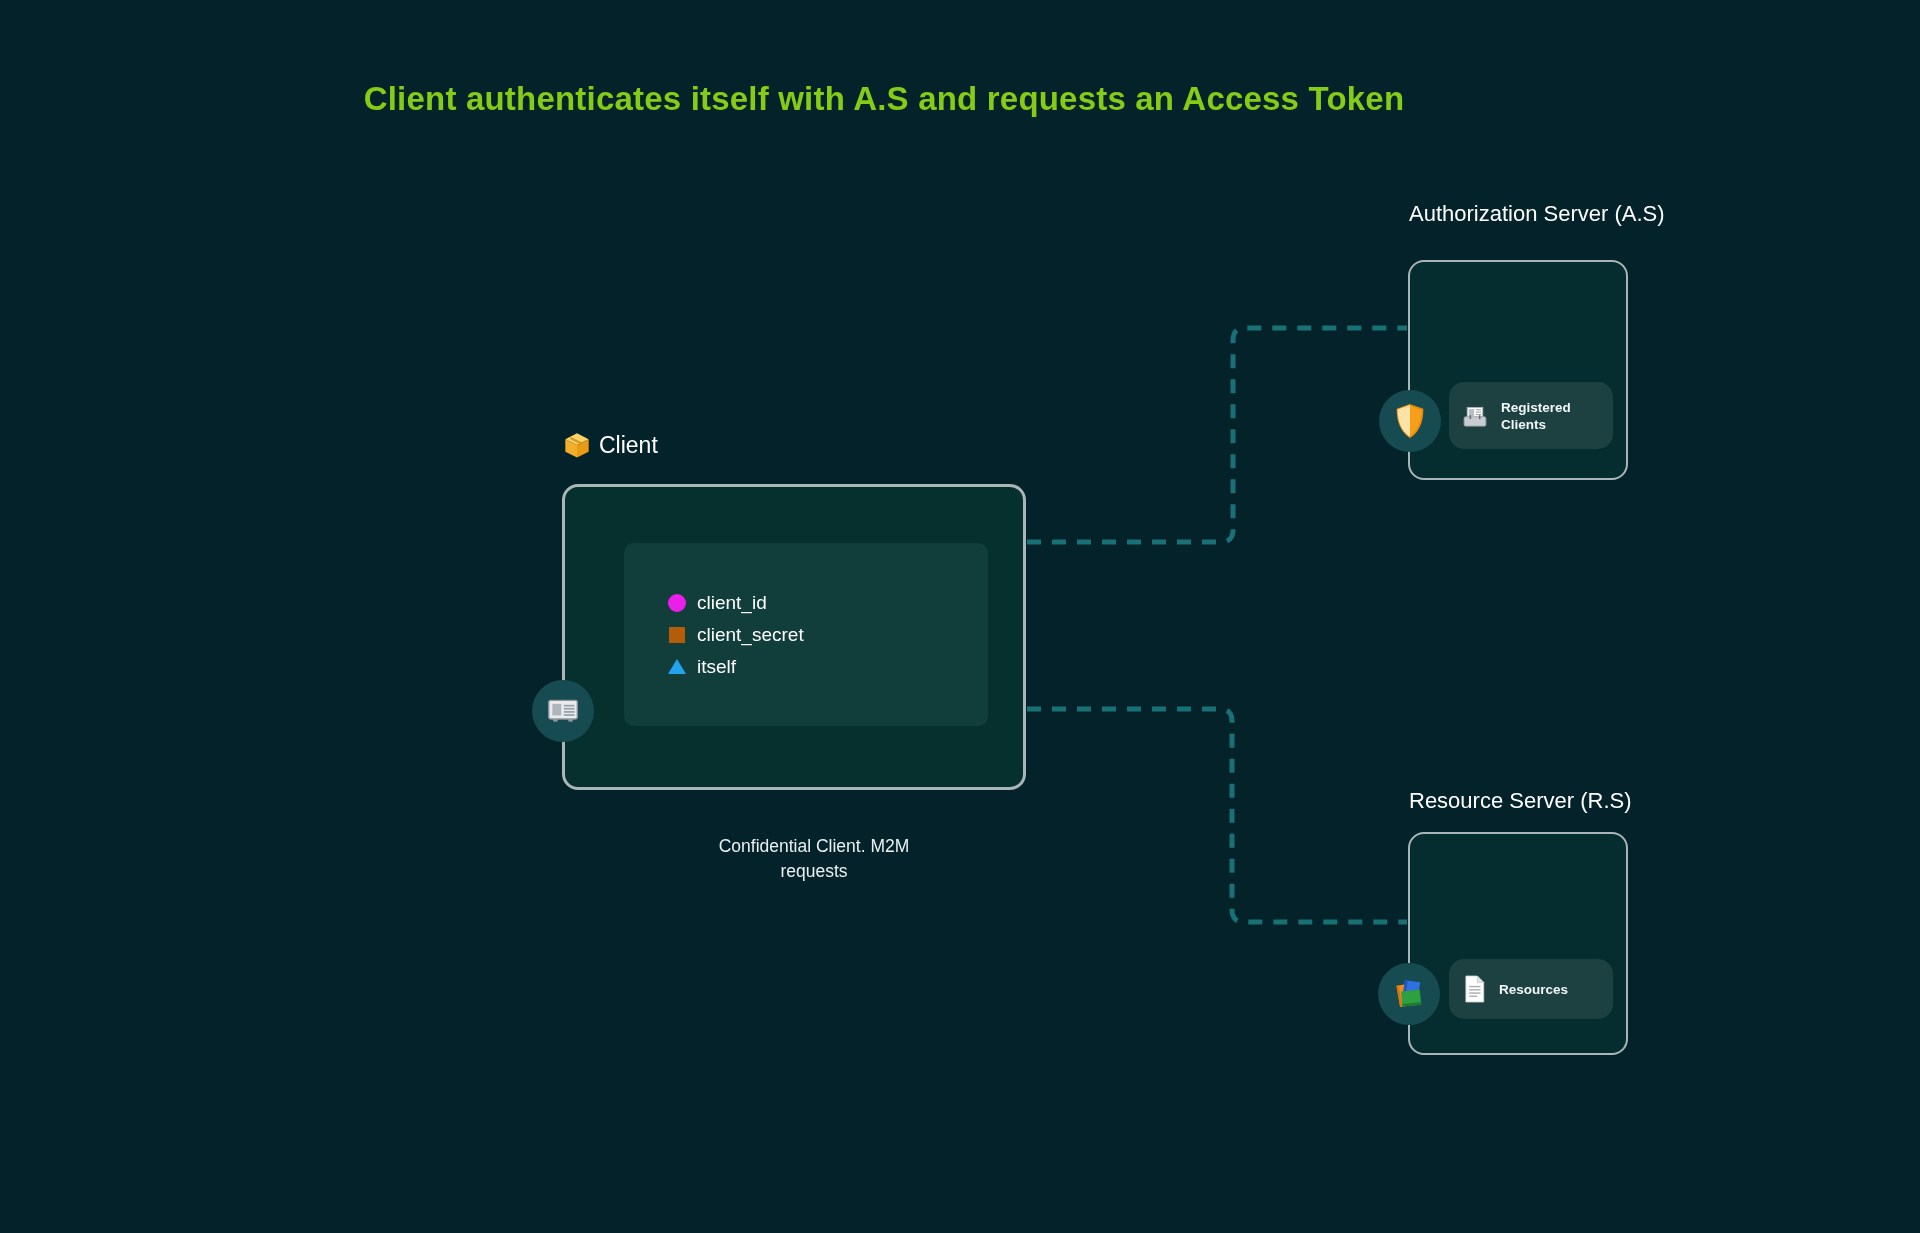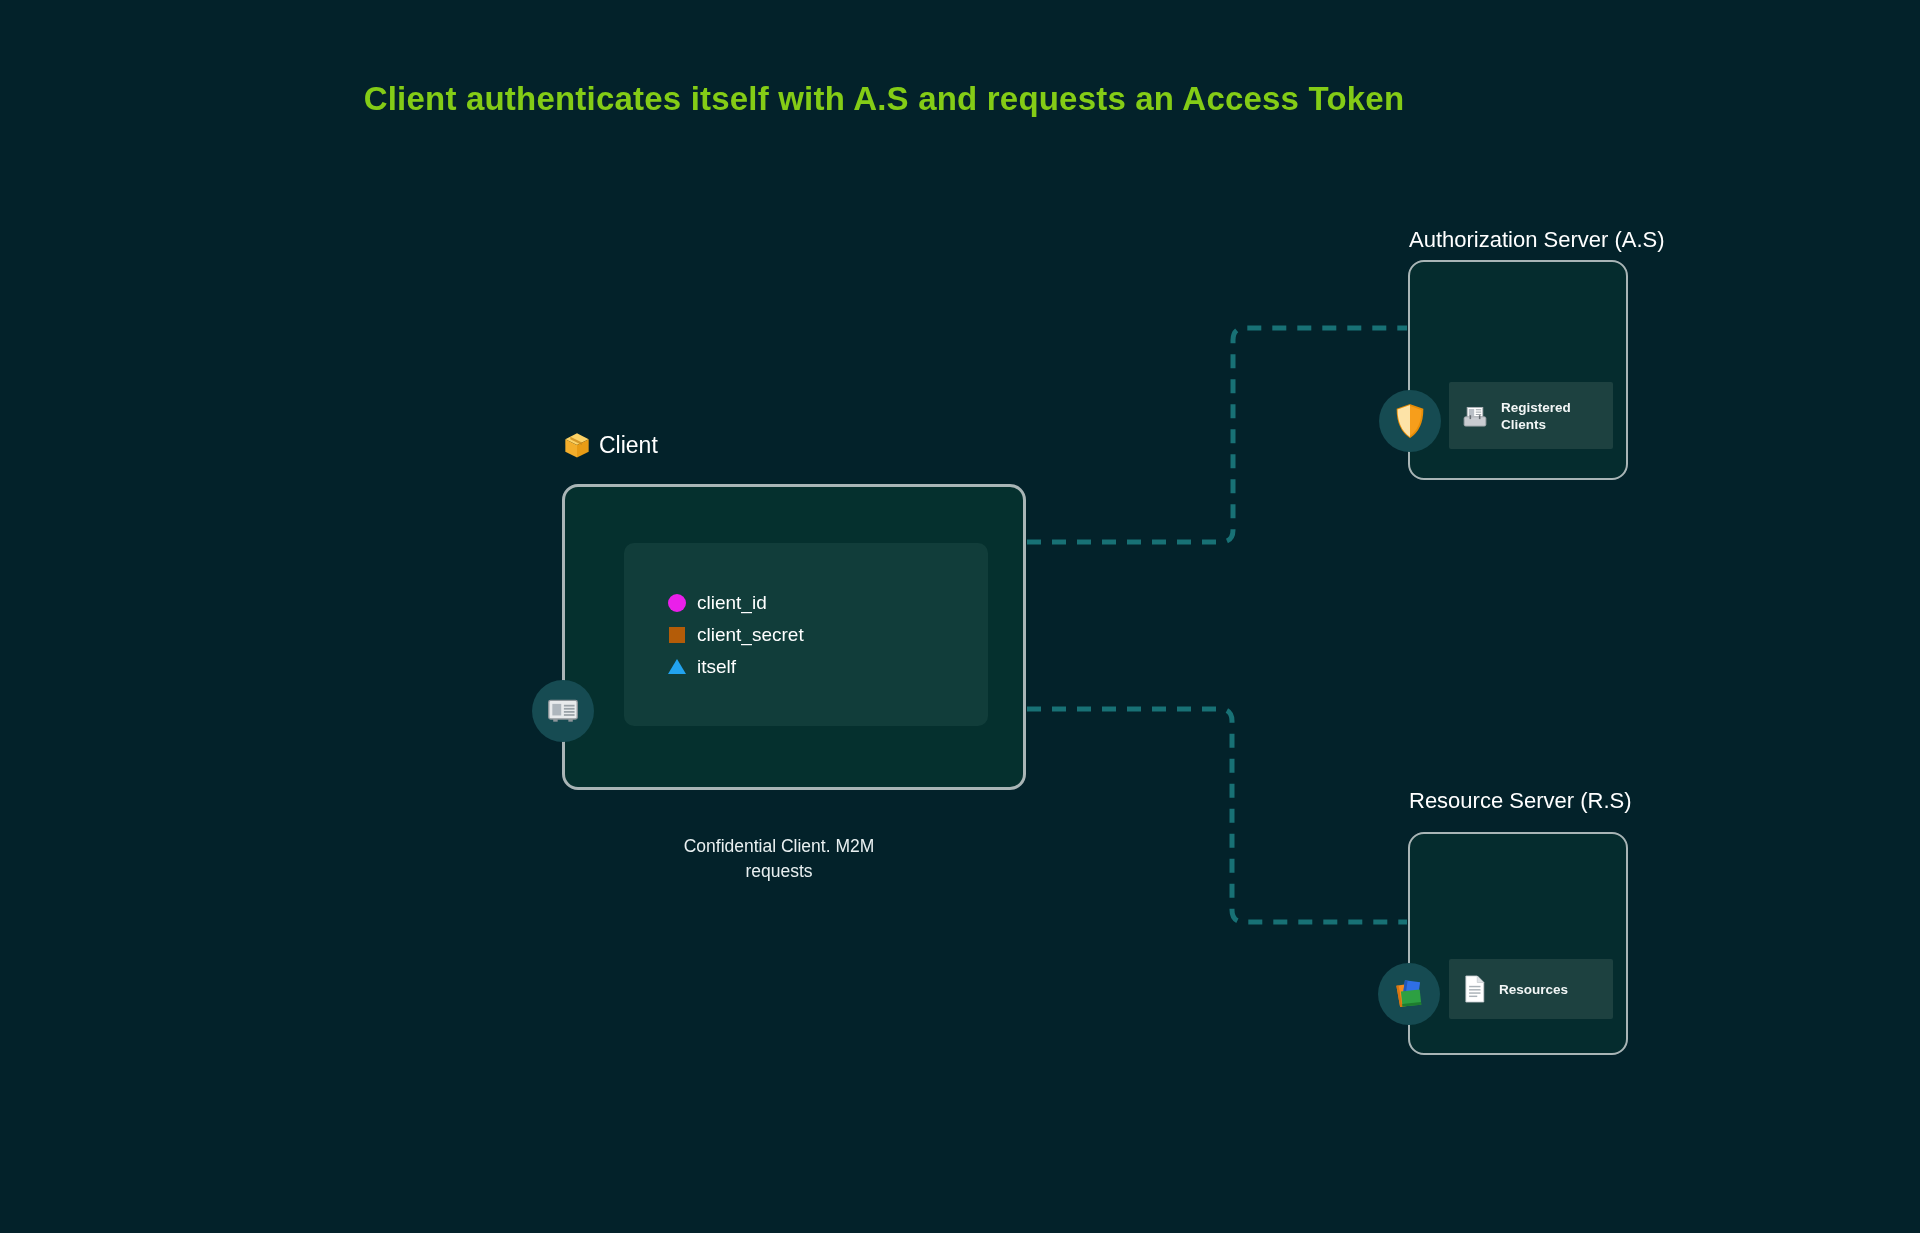--- a/index.html
+++ b/index.html
@@ -19,32 +19,32 @@
   #client-inner{left:624px;top:543px;width:364px;height:183px;background:#113d3a;
     border-radius:10px;display:flex;flex-direction:column;justify-content:center;
     padding-left:44px;box-sizing:border-box;gap:8px;}
   .field-row{display:flex;align-items:center;gap:11px;height:24px;
     font-size:19px;font-weight:500;color:#fff;}
   .bullet{flex:0 0 auto;display:inline-block;}
   .bullet.circle{width:18px;height:18px;border-radius:50%;background:#ea1fea;}
   .bullet.square{width:16px;height:16px;background:#b45c08;margin:0 1px;}
   .bullet.triangle{width:0;height:0;border-left:9px solid transparent;
     border-right:9px solid transparent;border-bottom:15px solid #22a3ef;}
-  #client-caption{left:547px;top:834px;width:464px;text-align:center;
+  #client-caption{left:582px;top:834px;width:464px;text-align:center;
     font-size:17.5px;line-height:25px;color:#e9f0f1;}
 
   
   .server-label{font-size:22px;font-weight:500;color:#fff;white-space:nowrap;}
-  #as-label{left:1409px;top:227px;}
+  #as-label{left:1409px;top:201px;}
   #rs-label{left:1409px;top:788px;}
   .server-box{width:220px;height:220px;background:#052c2e;border:2.5px solid #a9b5b6;
     border-radius:16px;box-sizing:border-box;}
   #as-box{left:1408px;top:260px;}
   #rs-box{left:1408px;top:832px;height:223px;}
-  .inner-panel{width:164px;height:67px;background:#1d4140;border-radius:2px;
+  .inner-panel{width:164px;height:67px;background:#1d4140;border-radius:15px;
     display:flex;align-items:center;gap:12px;padding-left:12px;box-sizing:border-box;}
   #as-panel{left:1449px;top:382px;}
   #rs-panel{left:1449px;top:959px;height:60px;}
   .panel-label{font-size:13.5px;font-weight:700;line-height:17px;color:#f2f6f6;
     width:84px;}
 
   
   .badge{width:62px;height:62px;border-radius:50%;background:#164b52;
     display:flex;align-items:center;justify-content:center;z-index:3;}
   #client-badge{left:532px;top:680px;}

